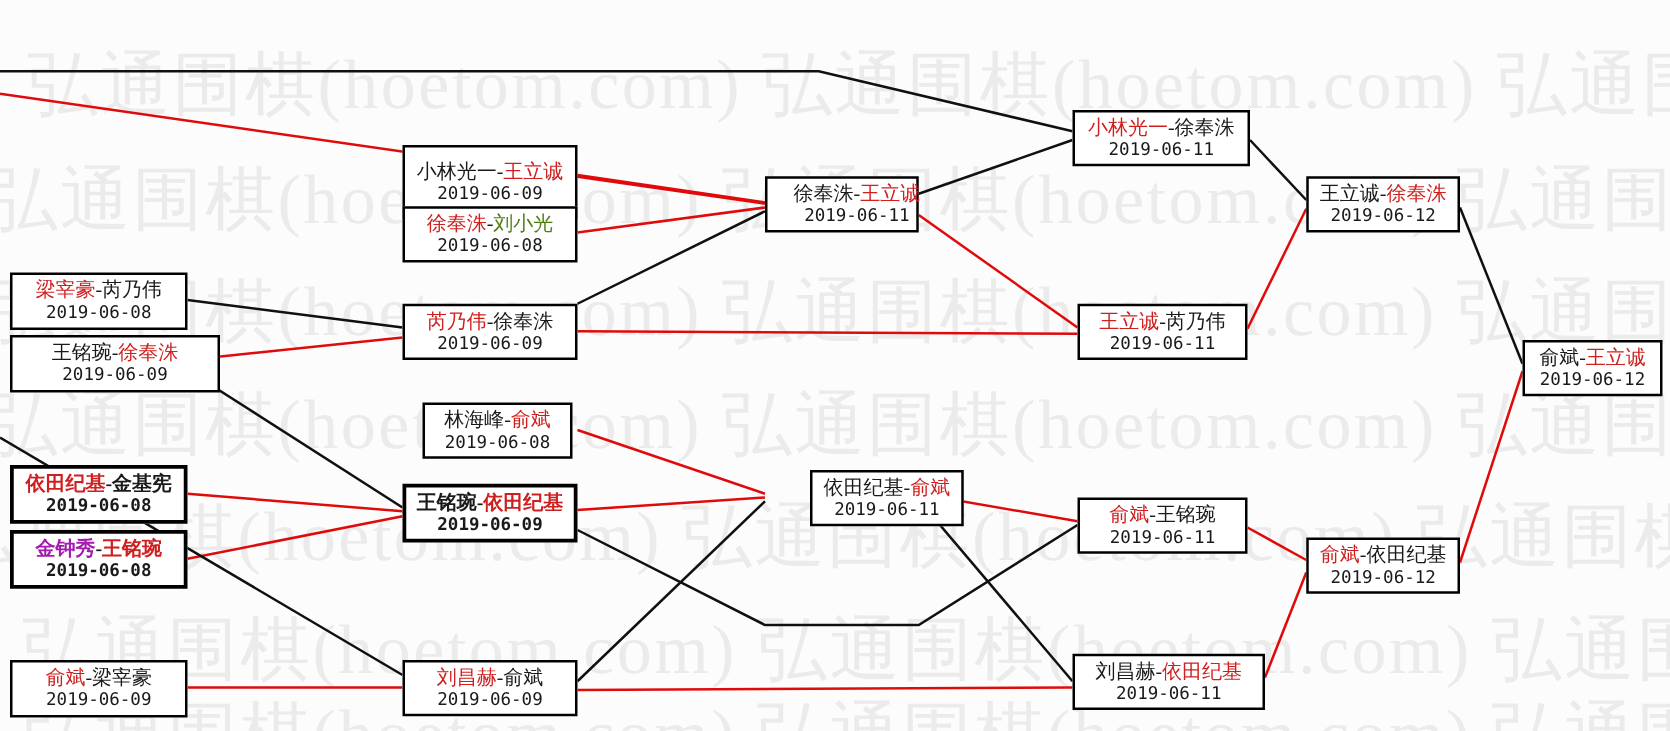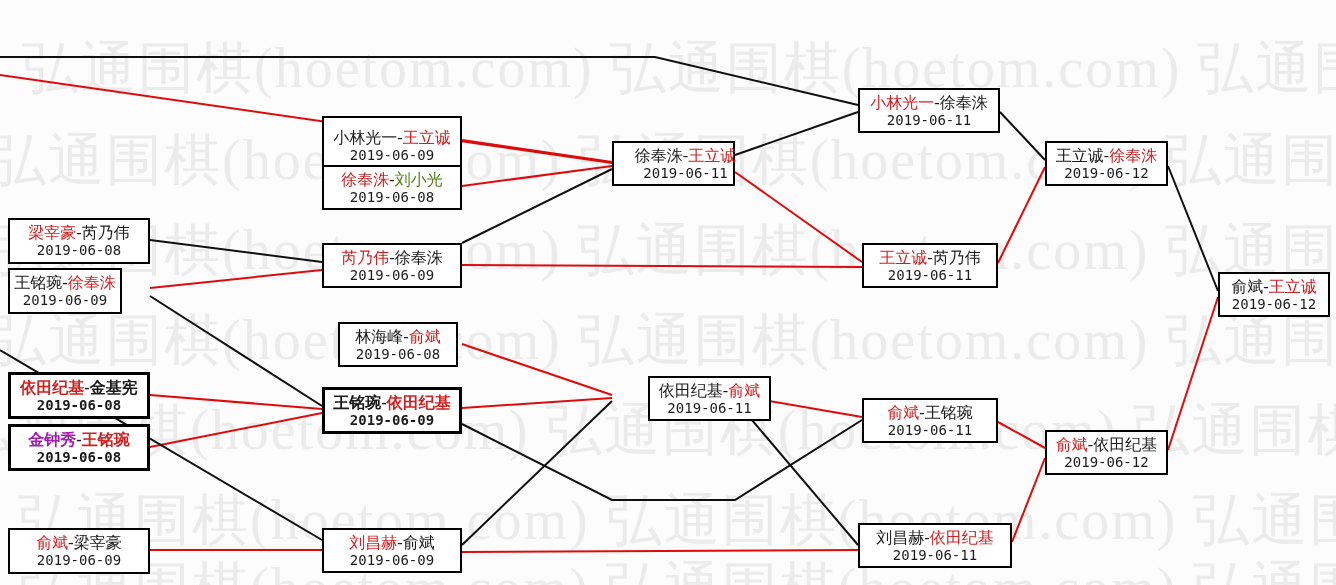--- a/index.html
+++ b/index.html
@@ -67,21 +67,21 @@
       <polyline points="150,395 322,409" fill="none" stroke="#e00a0a" stroke-width="2"></polyline>
       <polyline points="150,447 322,413" fill="none" stroke="#e00a0a" stroke-width="2"></polyline>
       <polyline points="150,550 322,550" fill="none" stroke="#e00a0a" stroke-width="2"></polyline>
       <polyline points="0,350 322,540" fill="none" stroke="#101010" stroke-width="2"></polyline>
     </svg>
   <div class="box-layer">
       <div class="match-box" style="left: 8px; top: 218px; width: 142px; height: 46px;">
         <div class="names"><span style="color: rgb(207, 31, 31);">梁宰豪</span><span style="color: rgb(26, 26, 26);">-</span><span style="color: rgb(26, 26, 26);">芮乃伟</span></div>
         <div class="date" style="color: rgb(26, 26, 26);">2019-06-08</div>
       </div>
-      <div class="match-box" style="left: 8px; top: 268px; width: 114px; height: 46px;">
+      <div class="match-box" style="left: 8px; top: 268px; width: 168px; height: 46px;">
         <div class="names"><span style="color: rgb(26, 26, 26);">王铭琬</span><span style="color: rgb(26, 26, 26);">-</span><span style="color: rgb(207, 31, 31);">徐奉洙</span></div>
         <div class="date" style="color: rgb(26, 26, 26);">2019-06-09</div>
       </div>
       <div class="match-box bold" style="left: 8px; top: 372px; width: 142px; height: 47px; justify-content: center;">
         <div class="names"><span style="color: rgb(207, 31, 31);">依田纪基</span><span style="color: rgb(26, 26, 26);">-</span><span style="color: rgb(26, 26, 26);">金基宪</span></div>
         <div class="date" style="color: rgb(26, 26, 26);">2019-06-08</div>
       </div>
       <div class="match-box bold" style="left: 8px; top: 424px; width: 142px; height: 47px;">
         <div class="names"><span style="color: #a21caf;">金钟秀</span><span style="color: rgb(26, 26, 26);">-</span><span style="color: rgb(207, 31, 31);">王铭琬</span></div>
         <div class="date" style="color: rgb(26, 26, 26);">2019-06-08</div>

